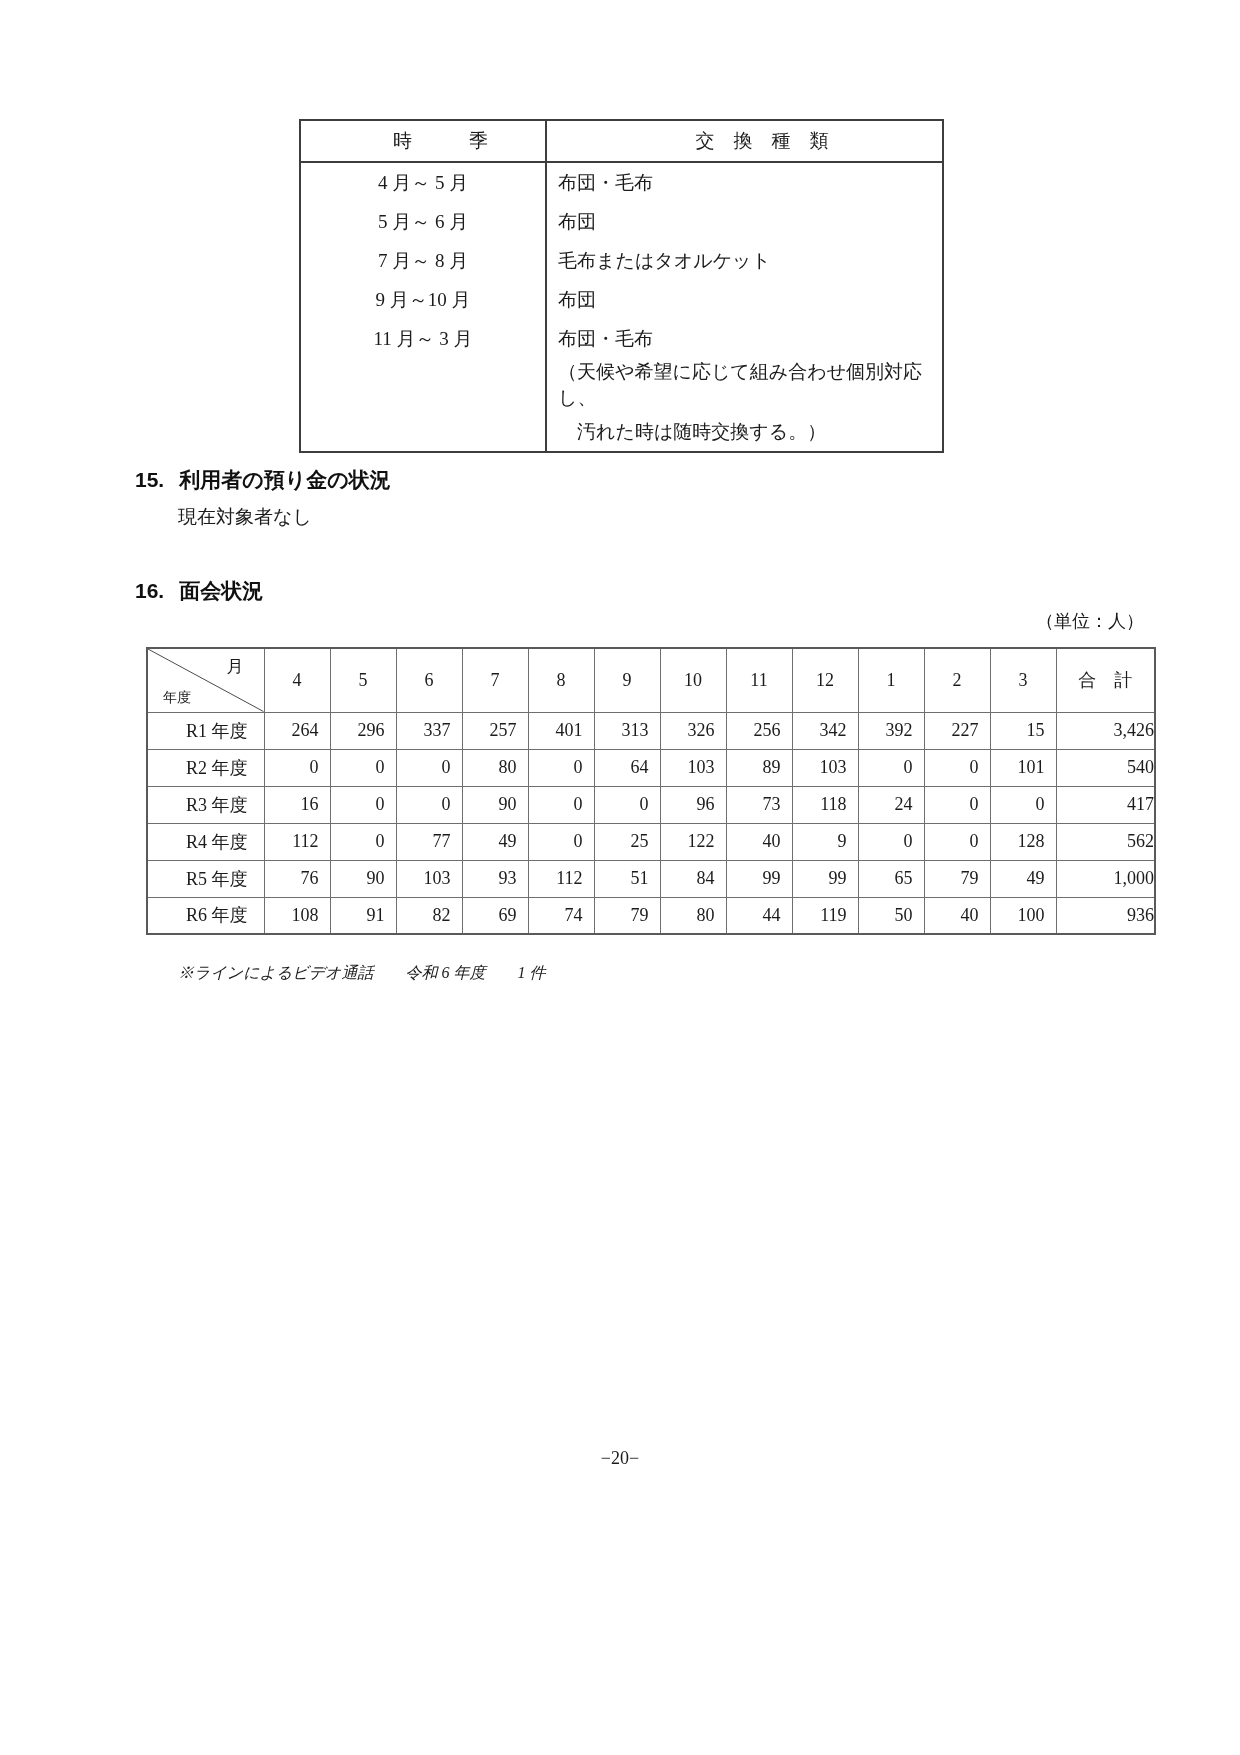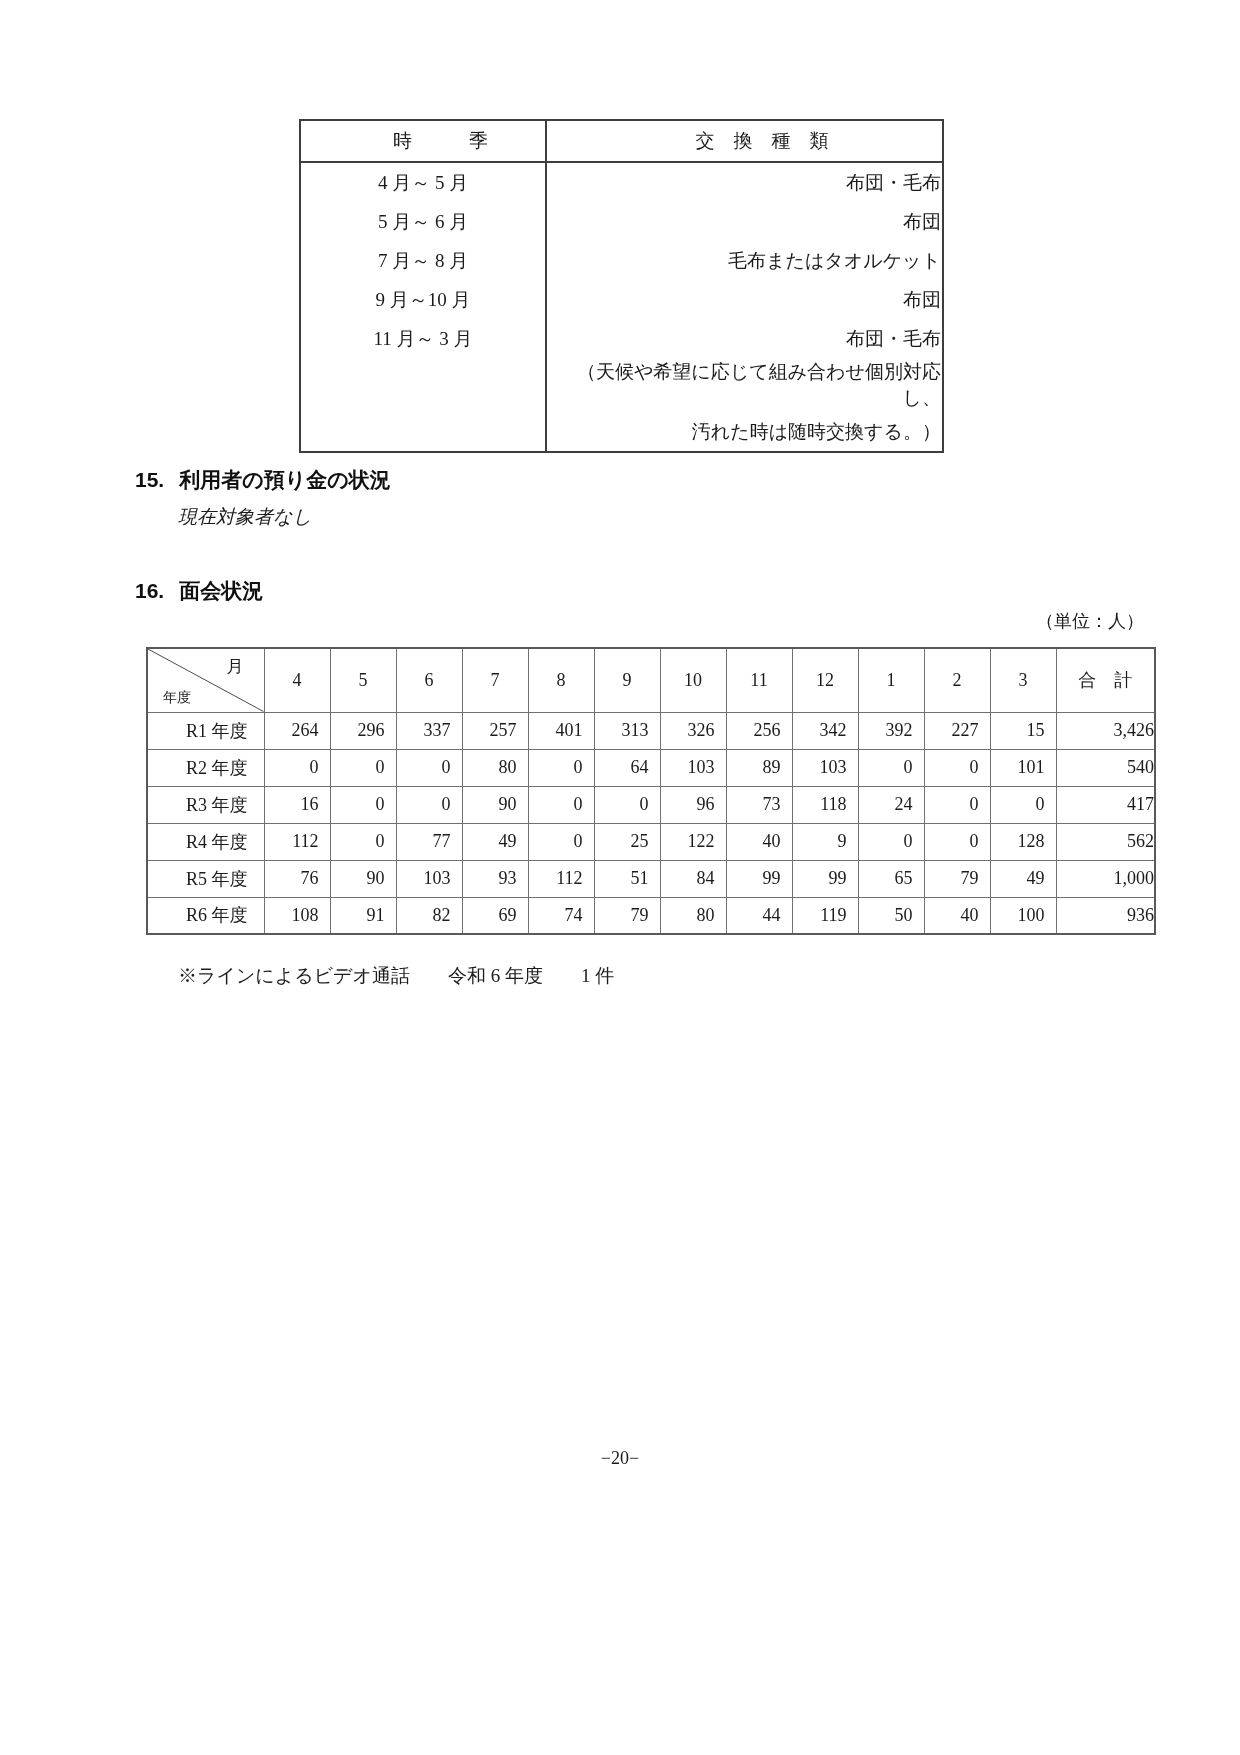--- a/index.html
+++ b/index.html
@@ -17,33 +17,33 @@
   }
   table.bedding col.bc1{width:246px;}
   table.bedding th{
     height:38px;font-weight:normal;text-align:center;vertical-align:middle;
     border-bottom:2px solid #3d3d3d;
     padding-left:36px;
   }
   table.bedding th:first-child, table.bedding td:first-child{border-right:2px solid #3d3d3d;}
   table.bedding td{height:37px;vertical-align:middle;}
   table.bedding td.season{text-align:center;}
-  table.bedding td.kind{padding-left:11px;text-align:right;}
+  table.bedding td.kind{padding-left:11px;text-align:left;}
 
   
   .heading{
     position:absolute;left:135px;
     font-family:"Liberation Sans","DejaVu Sans",sans-serif;
     font-weight:700;font-size:21px;color:#101010;white-space:nowrap;
   }
   .heading .t{margin-left:15px;margin-top:40px;}
   #sec15{top:466px;}
   #sec16{top:577px;}
   .plain{position:absolute;font-size:19px;white-space:pre;}
-  #sec15-body{left:178px;top:504px;font-style:italic;}
+  #sec15-body{left:178px;top:504px;}
 
   
   .unit{position:absolute;right:96px;top:609px;font-size:18px;white-space:nowrap;}
   table.visit{
     position:absolute;left:146px;top:647px;width:1008px;
     border-collapse:collapse;table-layout:fixed;font-size:18px;
     border:2px solid #595959;
   }
   table.visit col.vcl{width:117px;}
   table.visit col.vcm{width:66px;}
@@ -54,21 +54,21 @@
   table.visit tbody tr{height:37px;}
   table.visit tbody td{vertical-align:middle;}
   table.visit td.ylab{text-align:right;padding-right:16px;margin-top:46px;}
   table.visit td.num{text-align:right;padding-right:11px;}
   table.visit td.tot{text-align:right;padding-right:0;}
   th.corner{position:relative;padding:0;}
   th.corner svg{position:absolute;left:0;top:0;width:100%;height:100%;display:block;}
   th.corner .c-month{position:absolute;top:6px;right:20px;font-size:17px;}
   th.corner .c-year{position:absolute;left:15px;bottom:5px;font-size:14px;}
 
-  .note{position:absolute;left:178px;top:963px;font-size:19px;white-space:pre;}
+  .note{position:absolute;left:178px;top:963px;font-size:16px;white-space:pre;font-style:italic;}
   .pageno{position:absolute;left:0;right:0;top:1448px;text-align:center;font-size:18px;}
 </style>
 </head>
 <body>
 
 <div class="page">
 
   <table class="bedding">
     <colgroup>
         <col class="bc1">

